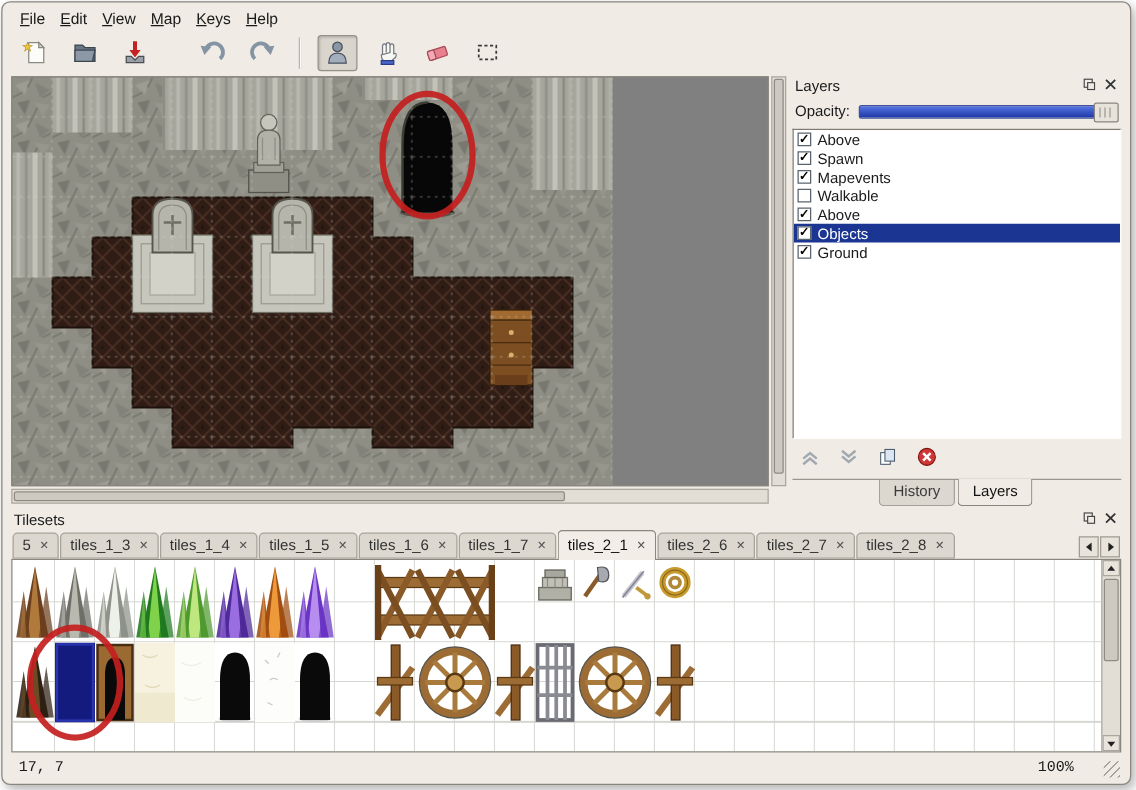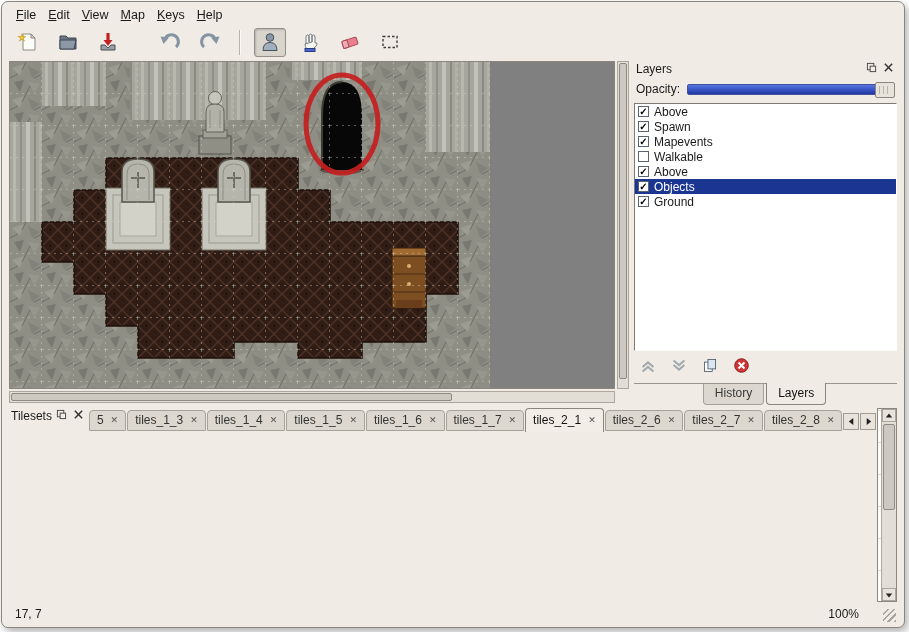--- a/index.html
+++ b/index.html
@@ -45,21 +45,21 @@
   .layer-row.selected .layer-name{color:#fff;}
   .cb{width:11px;height:11px;box-sizing:border-box;background:#fff;border:1px solid #5a646e;margin:0 5px 0 3px;
     font-size:10px;line-height:9px;text-align:center;font-weight:bold;color:#000;flex:none;}
   .layer-actions{height:28px;display:flex;align-items:center;gap:11px;padding:2px 4px;}
   .act-btn{border:none;background:transparent;padding:0;width:20px;height:20px;display:flex;align-items:center;justify-content:center;}
   .panel-tabs{height:21px;display:flex;border-top:1px solid #9a968e;padding:0 3px;justify-content:center;}
   .btab{font-size:12px;padding:2px 11px 3px;background:#dcd8d0;border:1px solid #a6a29a;border-top:none;
     border-radius:0 0 4px 4px;margin-right:2px;color:#3a3a3a;}
   .btab.active{background:#f0ece5;border-color:#8a867e;margin-top:-1px;padding-top:3px;color:#111;position:relative;z-index:1;}
   
-  .tilesets-panel{height:194px;margin-top:3px;display:flex;}
+  .tilesets-panel{height:194px;margin-top:3px;display:flex;flex-direction:column;}
   .tabs-row{height:23px;display:flex;align-items:flex-end;padding:0 1px;}
   #tileset-tabs{display:flex;align-items:flex-end;}
   .ttab{display:inline-flex;align-items:center;gap:7px;padding:2px 7px 3px;background:#dcd8d0;
     border:1px solid #a6a29a;border-radius:4px 4px 0 0;margin-right:1px;font-size:12px;color:#333;position:relative;}
   .ttab.active{background:#f2eee7;border-color:#8a867e;border-bottom:none;padding-top:4px;padding-bottom:5px;
     margin-bottom:-1px;z-index:2;color:#111;}
   .ttab-close{font-size:9px;color:#555;line-height:1;}
   .tab-arrows{margin-left:auto;display:flex;gap:1px;padding-bottom:1px;}
   .tab-arrow{width:16px;height:17px;box-sizing:border-box;border:1px solid #a09c94;background:#e8e4dc;
     display:flex;align-items:center;justify-content:center;padding:0;}
@@ -70,21 +70,21 @@
     background-position:2px 2px;}
   .tiles{position:absolute;left:2px;top:2px;width:546px;height:130px;}
   .tile{position:absolute;}
   .tile svg{display:block;}
   .annotation-overlay{position:absolute;left:0;top:0;width:100%;height:100%;pointer-events:none;}
   .ts-vscroll{width:14px;border-left:1px solid #aba79f;background:#e2ded6;display:flex;flex-direction:column;align-items:center;}
   .ts-arrow{width:14px;height:13px;display:flex;align-items:center;justify-content:center;background:#e8e4dc;border:1px solid #aba79f;box-sizing:border-box;padding:0;}
   .ts-track{flex:1;width:100%;position:relative;}
   .ts-thumb{position:absolute;left:1px;right:1px;top:2px;height:52%;background:#cdc9c1;border:1px solid #8f8b83;border-radius:2px;box-sizing:border-box;}
   
-  .statusbar{height:17px;margin-top:3px;display:flex;align-items:center;padding:0 6px;font-size:12px;position:relative;}
+  .statusbar{height:17px;margin-top:3px;display:flex;align-items:center;padding:0 6px;font-size:12px;position:relative;font-family:Liberation Mono, monospace;}
   .statusbar .sp{flex:1;}
   .zoom{margin-right:32px;}
   .resize-grip{position:absolute;right:1px;bottom:0;width:13px;height:13px;
     background:repeating-linear-gradient(135deg,transparent 0 3px,#a8a49c 3px 4.5px);}
 </style>
 </head>
 <body>
 
 <div class="window">
 

